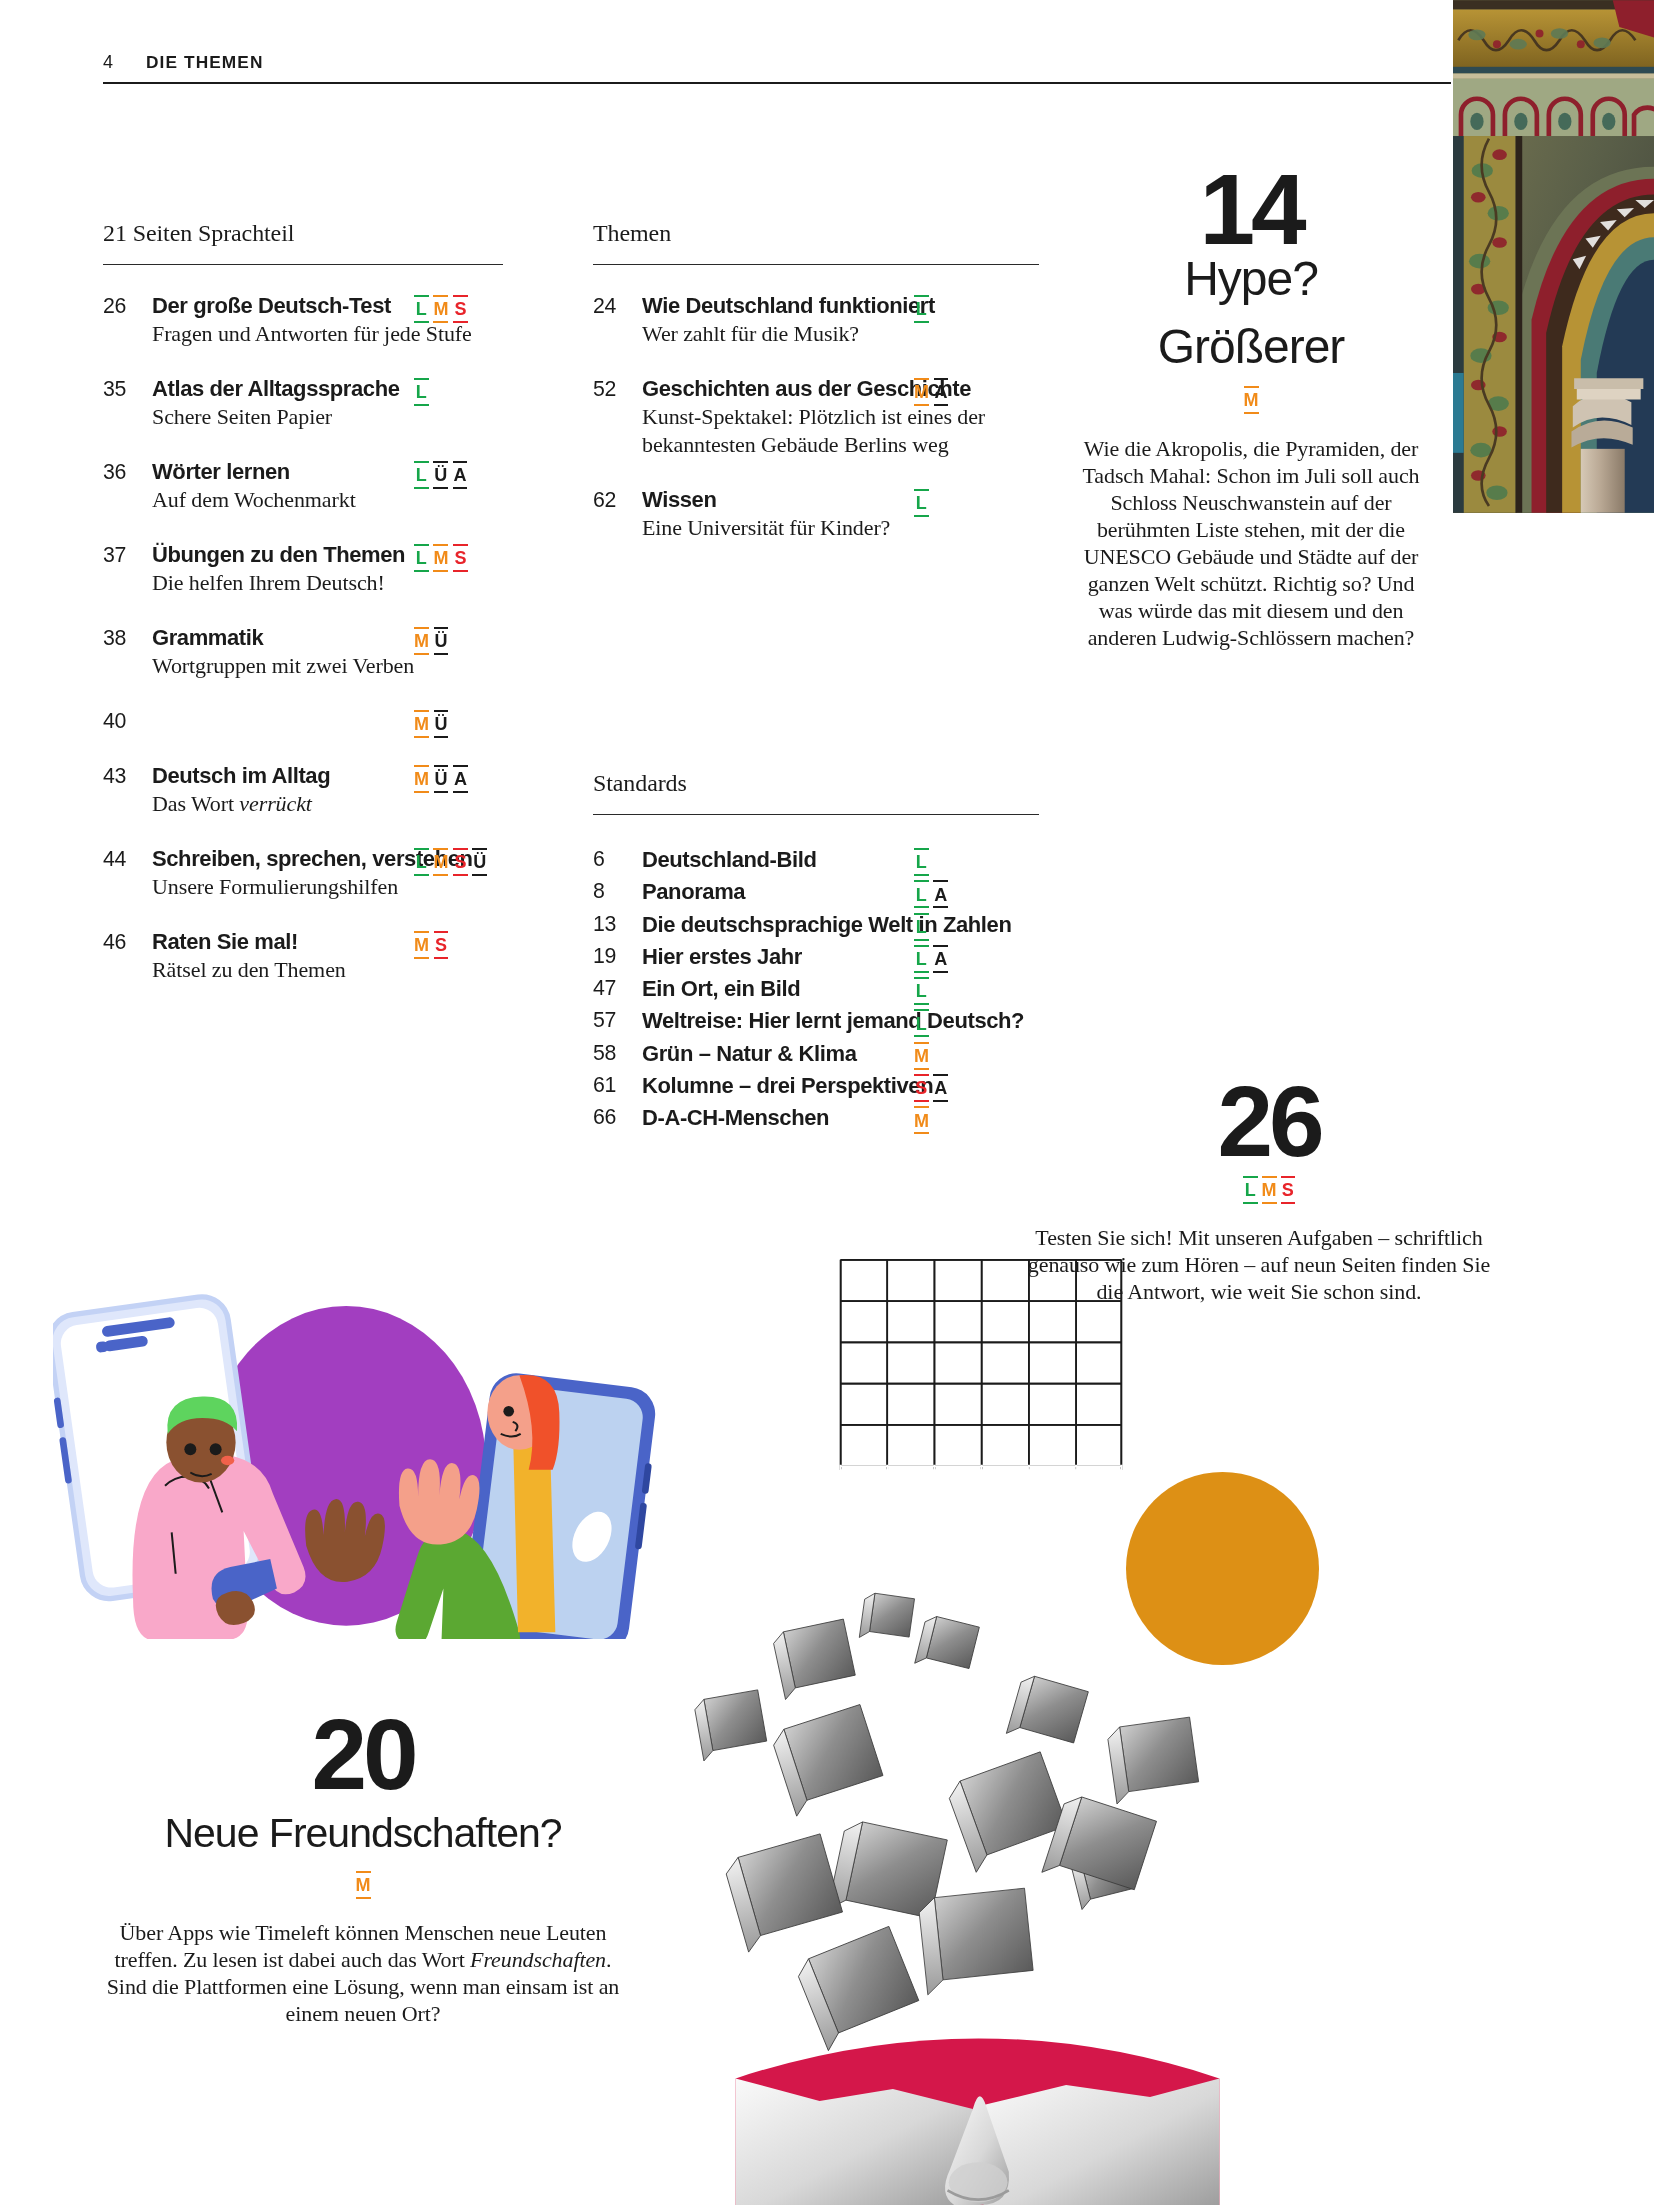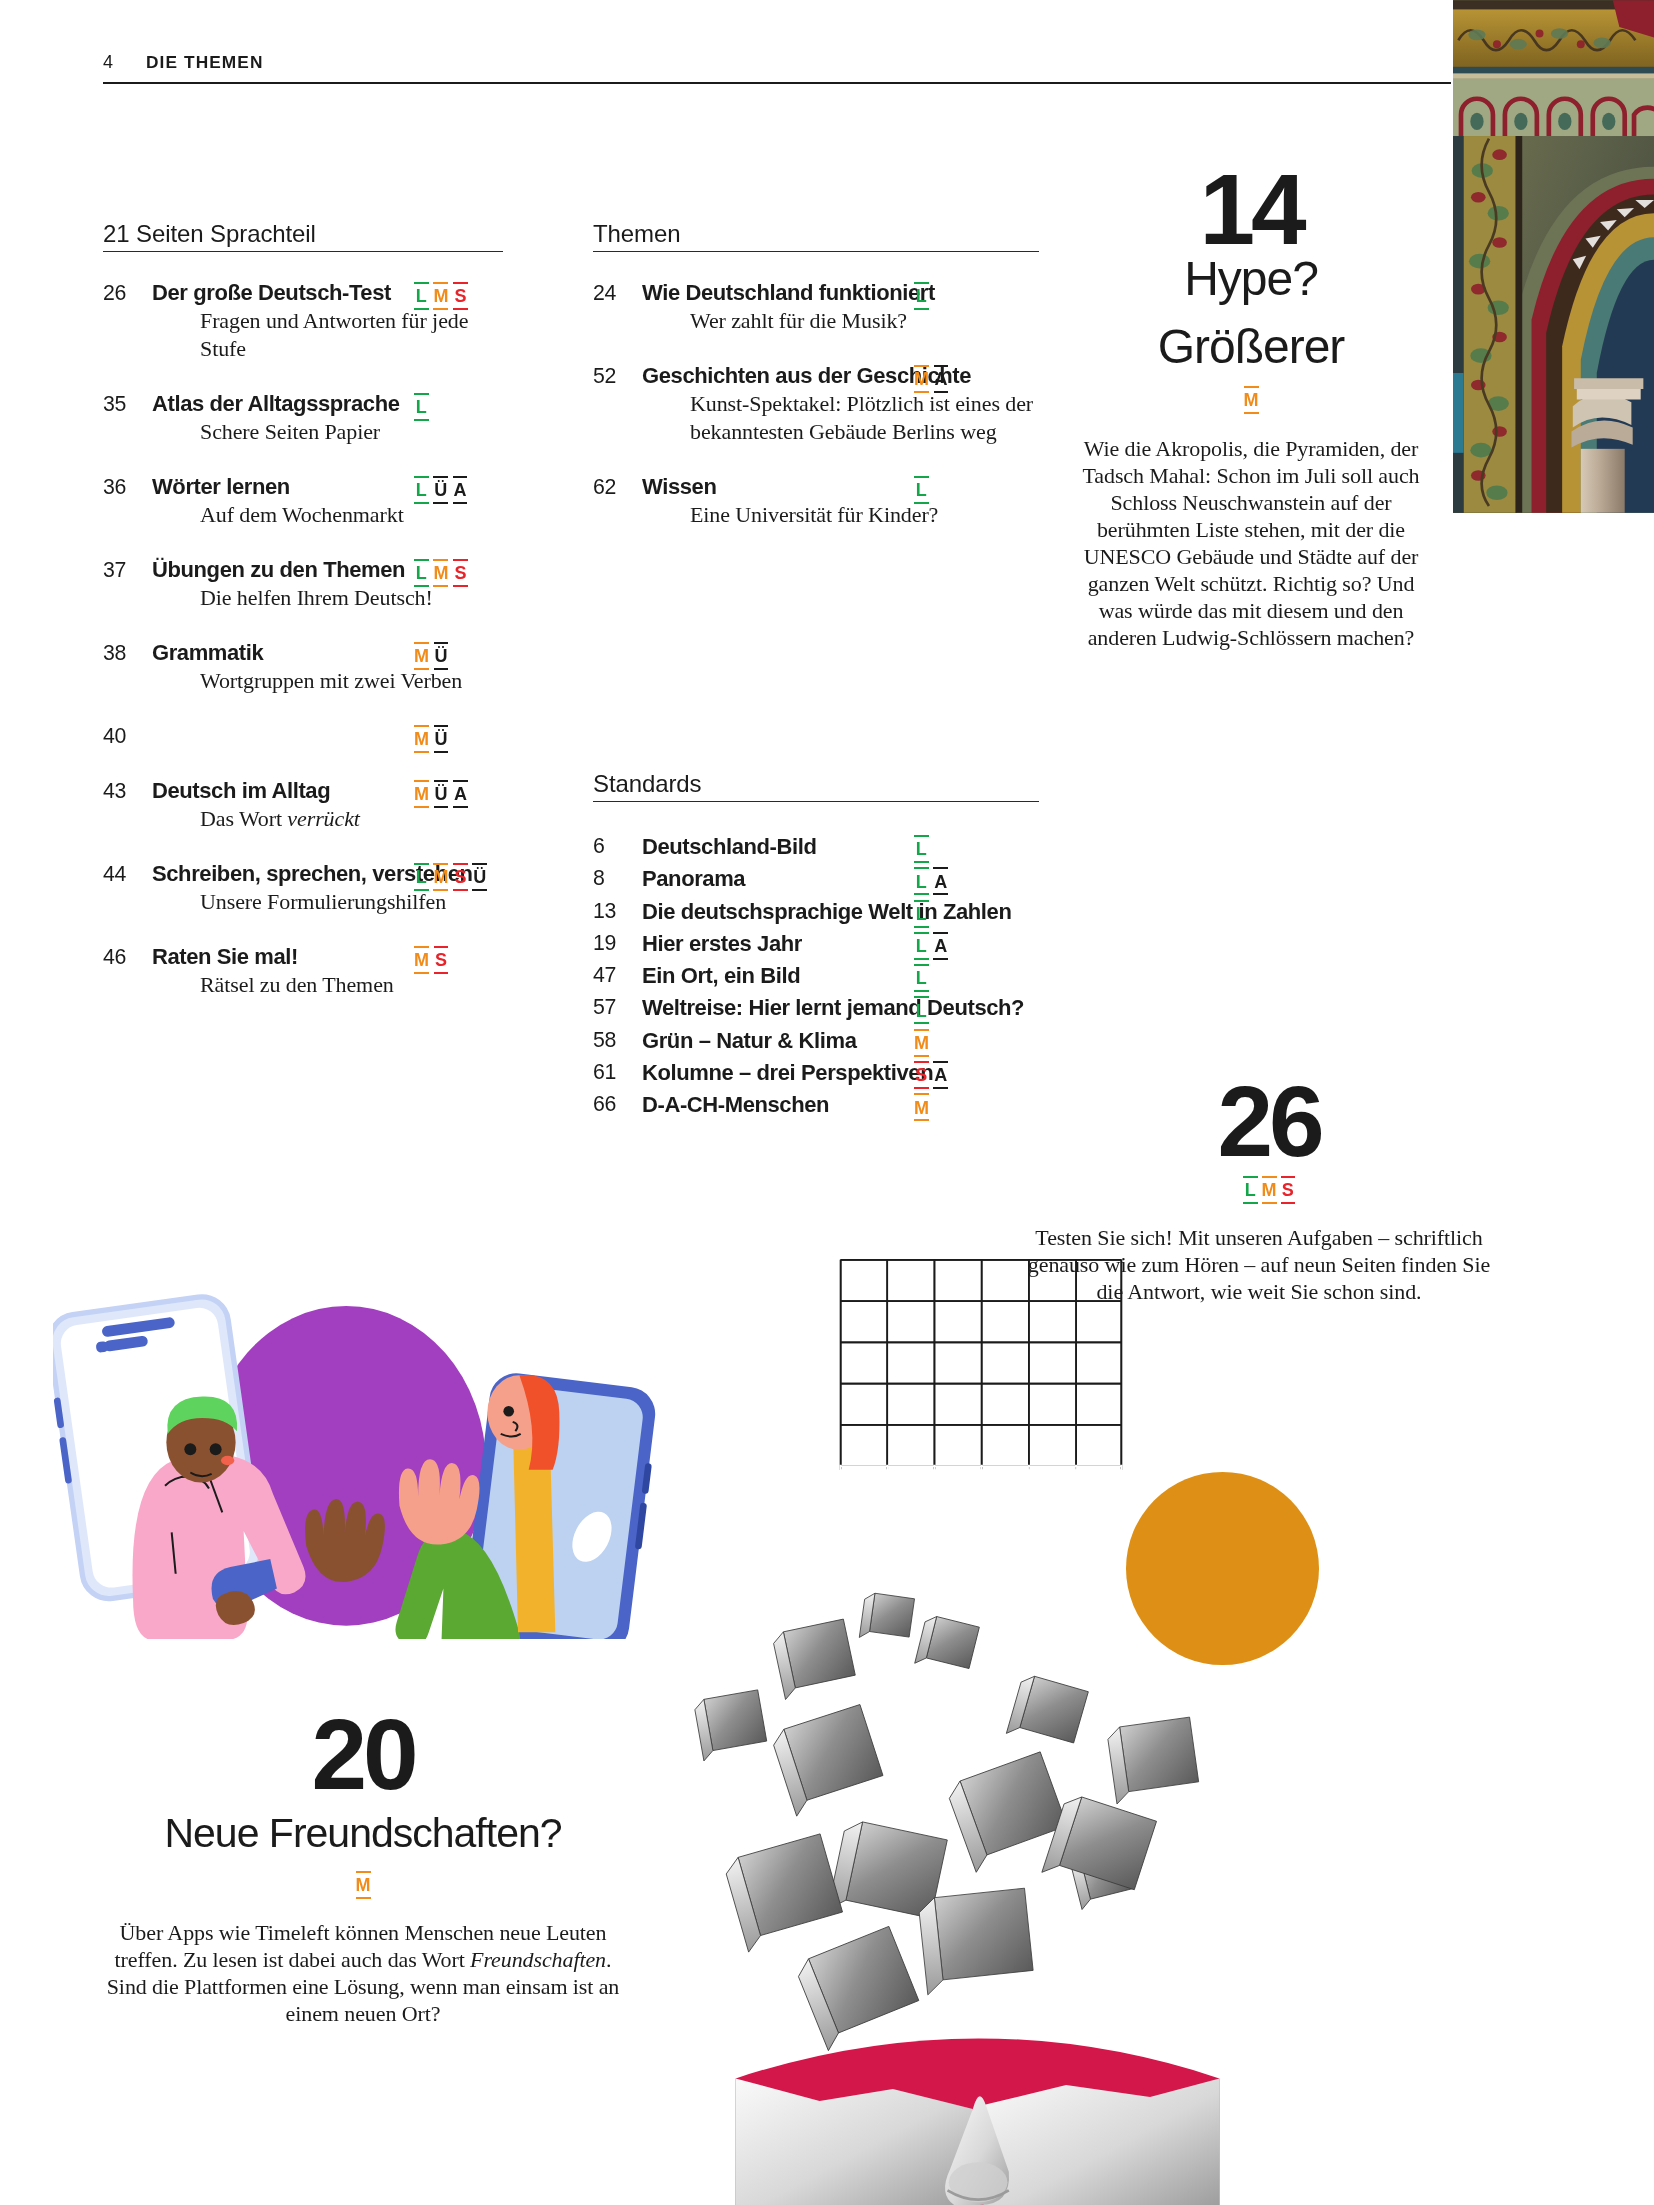--- a/index.html
+++ b/index.html
@@ -26,25 +26,25 @@
     width: 43px;
   }
   .page-head .sect {
     font-family: "Liberation Sans", sans-serif;
     font-size: 17.3px; font-weight: 700; letter-spacing: 1.1px;
   }
 
   
   .col { position: absolute; }
   .col-head {
-    font-family: Liberation Sans, sans-serif;
+    font-family: Liberation Serif, serif;
     font-weight: 400;
     font-size: 24px;
     letter-spacing: -0.1px;
-    padding-bottom: 3px;
+    padding-bottom: 17px;
     border-bottom: 1.7px solid #2a2a2a;
   }
 
   .toc-entry { display: flex; position: relative; margin-top: 27px; }
   .toc-entry .num {
     font-family: "Liberation Sans", sans-serif;
     font-size: 21.3px; font-weight: 400;
     width: 49px; flex: 0 0 49px;
     line-height: 28px;
     letter-spacing: -0.3px;
@@ -55,21 +55,20 @@
     font-weight: 700;
     font-size: 22px;
     line-height: 28px;
     letter-spacing: -0.4px;
   }
   .toc-entry .sub {
     font-family: "Liberation Serif", serif;
     font-size: 22px;
     line-height: 28px;
     letter-spacing: -0.1px;
-    margin-left: 48px;
   }
   .toc-entry .sub i { font-style: italic; }
 
   
   .std-entry { display: flex; position: relative; margin-top: 0; }
   .std-entry + .std-entry { margin-top: 1.3px; }
   .std-entry .num {
     font-family: "Liberation Sans", sans-serif;
     font-size: 21.3px; width: 49px; flex: 0 0 49px; line-height: 31px;
     letter-spacing: -0.3px;

